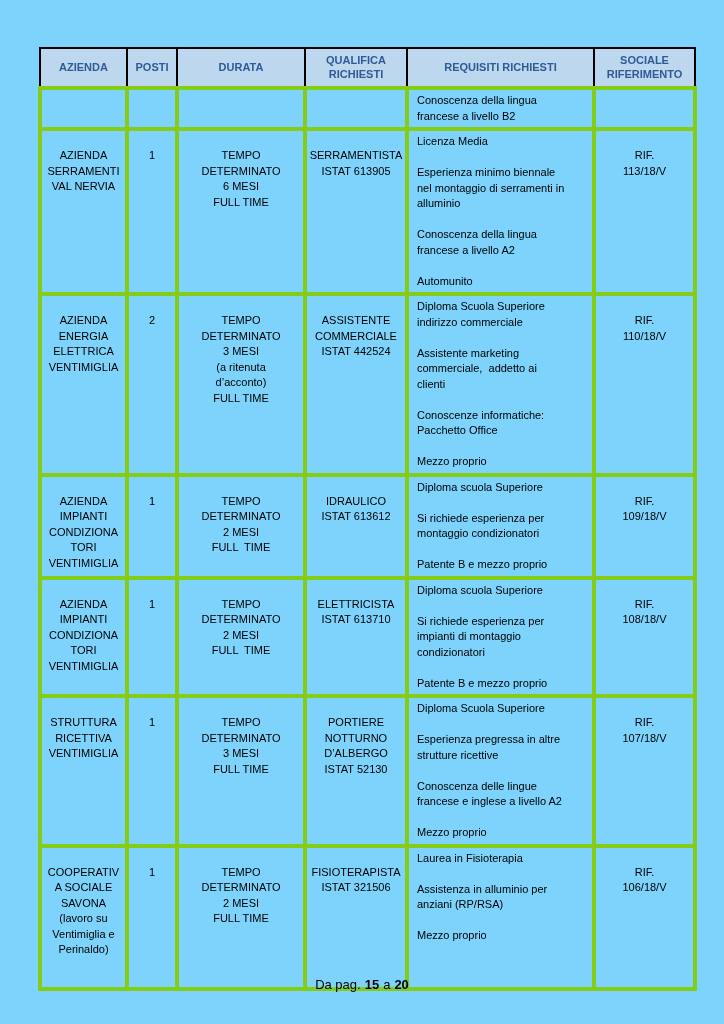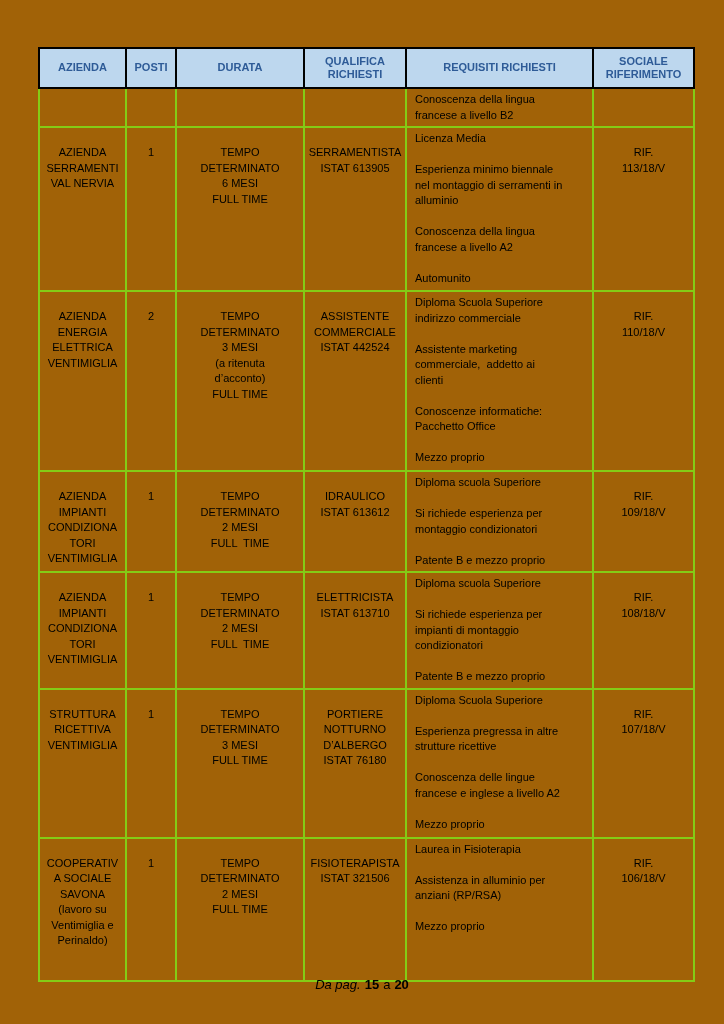--- a/index.html
+++ b/index.html
@@ -3,21 +3,21 @@
 <meta charset="utf-8">
 <style>
   * { margin: 0; padding: 0; box-sizing: border-box; }
   html, body { background: #ffffff; }
   body {
     width: 724px; height: 1024px;
     position: relative;
     font-family: "Liberation Sans", "DejaVu Sans", sans-serif;
     color: #000000;
   }
-  .page { position: absolute; inset: 0; background: #a16207; }
+  .page { position: absolute; inset: 0; background: #7dd3fc; }
 
   table.jobs {
     position: absolute;
     left: 38px; top: 47px;
     width: 655px;
     border-collapse: collapse;
     table-layout: fixed;
     border: 2px solid #000000;
   }
   table.jobs th {
@@ -26,21 +26,21 @@
     color: #2E5B97;
     font-size: 11px;
     font-weight: bold;
     line-height: 13.5px;
     text-align: center;
     vertical-align: middle;
     white-space: pre-line;
     padding: 2px;
   }
   table.jobs td {
-    border: 2px solid #84cc16;
+    border: 4px solid #84cc16;
     font-size: 11px;
     line-height: 15.5px;
     vertical-align: top;
     text-align: center;
     white-space: pre-wrap;
     padding: 17px 2px 2px 2px;
     overflow: hidden;
   }
   table.jobs td.requisiti {
     text-align: left;
@@ -57,21 +57,21 @@
 
   .footer {
     position: absolute;
     left: 0; top: 977px;
     width: 100%;
     text-align: center;
     font-size: 13px;
     color: #000000;
   }
   .footer .sep { margin: 0 4px; }
-  .footer .pre { margin-right: 4px; font-style: italic; }
+  .footer .pre { margin-right: 4px; }
   .footer .b { font-weight: bold; }
 </style>
 </head>
 <body>
 
 <div class="page">
 
   <table class="jobs">
     <colgroup>
       <col style="width:87px">
@@ -206,21 +206,21 @@
 RICETTIVA
 VENTIMIGLIA</td>
         <td>1</td>
         <td>TEMPO
 DETERMINATO
 3 MESI
 FULL TIME</td>
         <td>PORTIERE
 NOTTURNO
 D’ALBERGO
-ISTAT 76180</td>
+ISTAT 52130</td>
         <td class="requisiti">Diploma Scuola Superiore
 
 Esperienza pregressa in altre
 strutture ricettive
 
 Conoscenza delle lingue
 francese e inglese a livello A2
 
 Mezzo proprio</td>
         <td>RIF.

